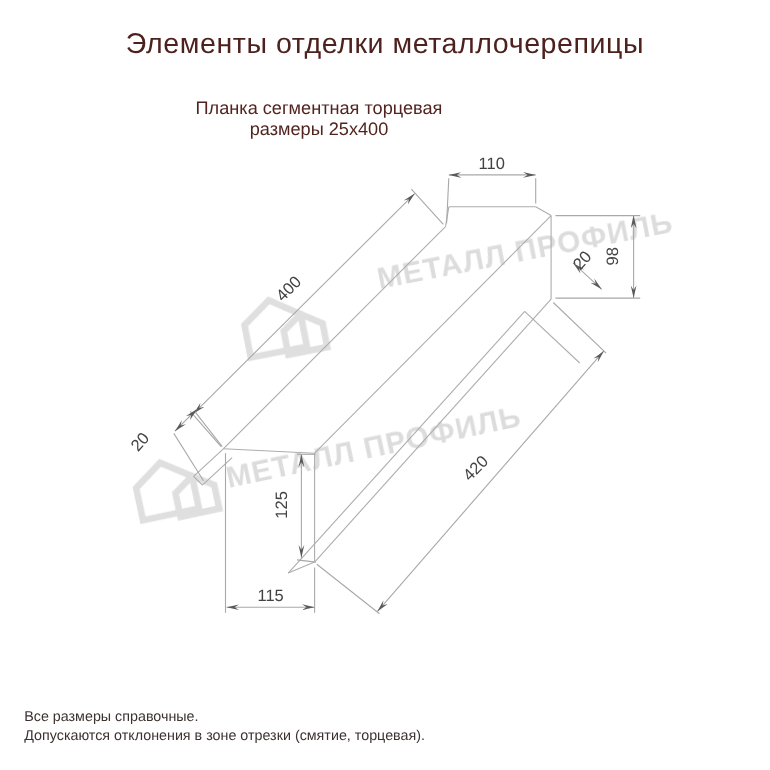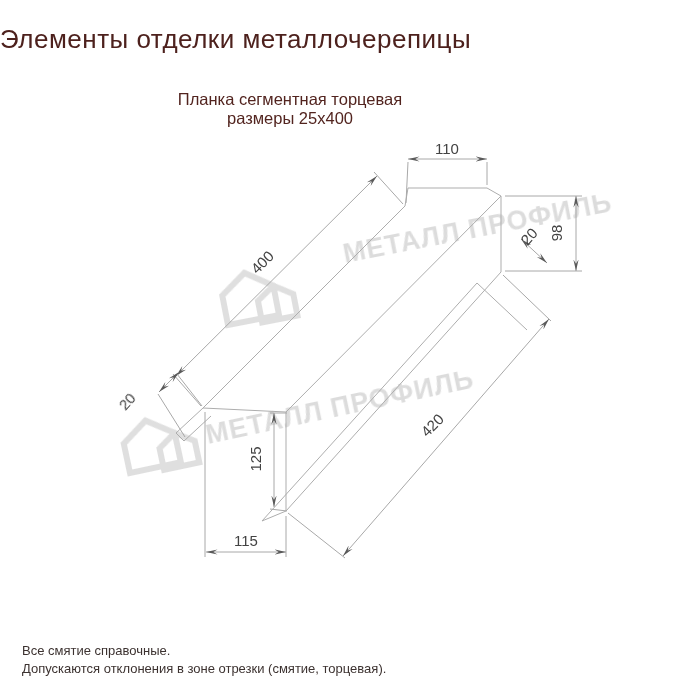--- a/index.html
+++ b/index.html
@@ -1,18 +1,18 @@
 <!DOCTYPE html>
 <html><head>
 <meta charset="utf-8">
 <style>
   html,body{margin:0;padding:0;background:#ffffff;}
   .page{position:relative;width:700px;height:700px;background:#ffffff;overflow:hidden;
         font-family:"Liberation Sans", sans-serif;}
-  .title{position:absolute;top:24px;left:0;width:700px;
+  .title{position:absolute;top:24px;left:0;width:700px;text-align:center;
          font-size:26px;font-weight:400;color:#4d211d;letter-spacing:.5px;}
   .subtitle{position:absolute;top:90px;left:0;width:580px;text-align:center;
             font-size:16.5px;font-weight:400;color:#52241f;line-height:19px;}
   .drawing-svg{position:absolute;left:0;top:0;}
   .footer{position:absolute;left:22px;top:642px;font-size:13px;color:#3c3230;line-height:18px;}
   .wm-text{font-size:27px;font-weight:bold;letter-spacing:1px;fill:#d9d9d9;}
   .dim-label{font-size:15px;fill:#434343;}
   .thin{stroke:#adadad;stroke-width:1;fill:none;}
   .dimline{stroke:#a8a8a8;stroke-width:1;fill:none;}
 </style>
@@ -118,17 +118,17 @@
 
     <g>
       <line class="dimline" x1="205" y1="412" x2="205" y2="557"></line>
       <line class="dimline" x1="286" y1="516" x2="286" y2="557"></line>
       <line class="dimline" x1="206" y1="552" x2="286" y2="552" marker-start="url(#arw)" marker-end="url(#arw)"></line>
       <text class="dim-label" x="246" y="546" text-anchor="middle">115</text>
     </g>
   </svg>
 
   <div class="footer">
-    <div>Все смятие справочные.</div>
+    <div>Все размеры справочные.</div>
     <div>Допускаются отклонения в зоне отрезки (смятие, торцевая).</div>
   </div>
 
 </div>
 
 </body></html>

